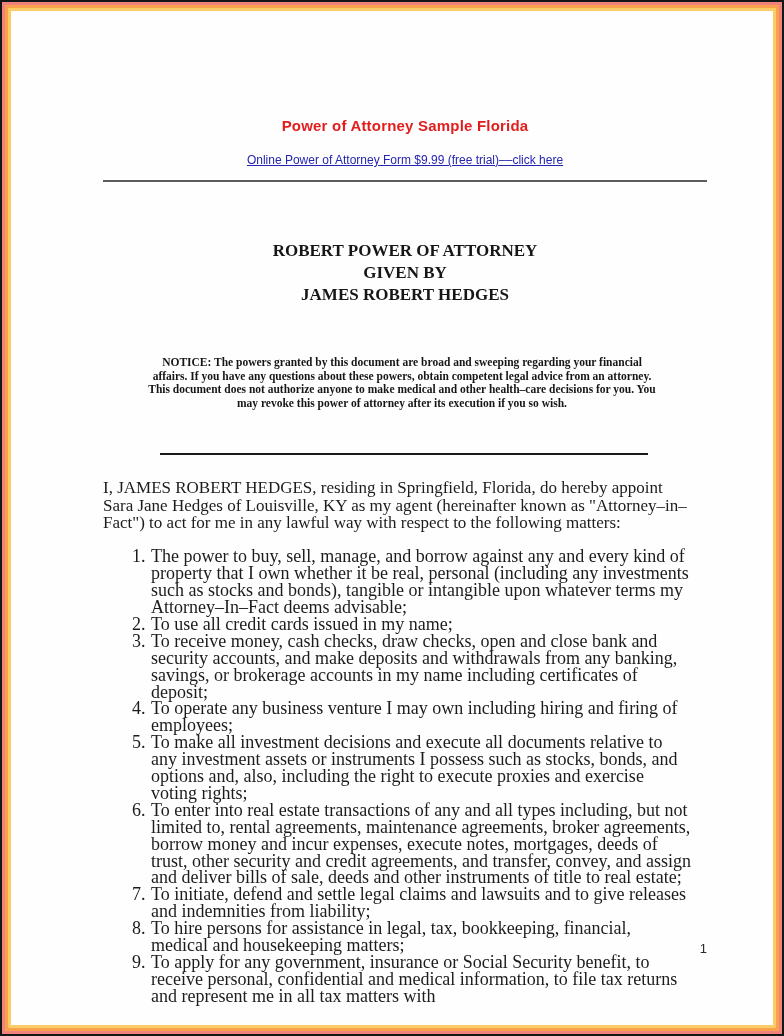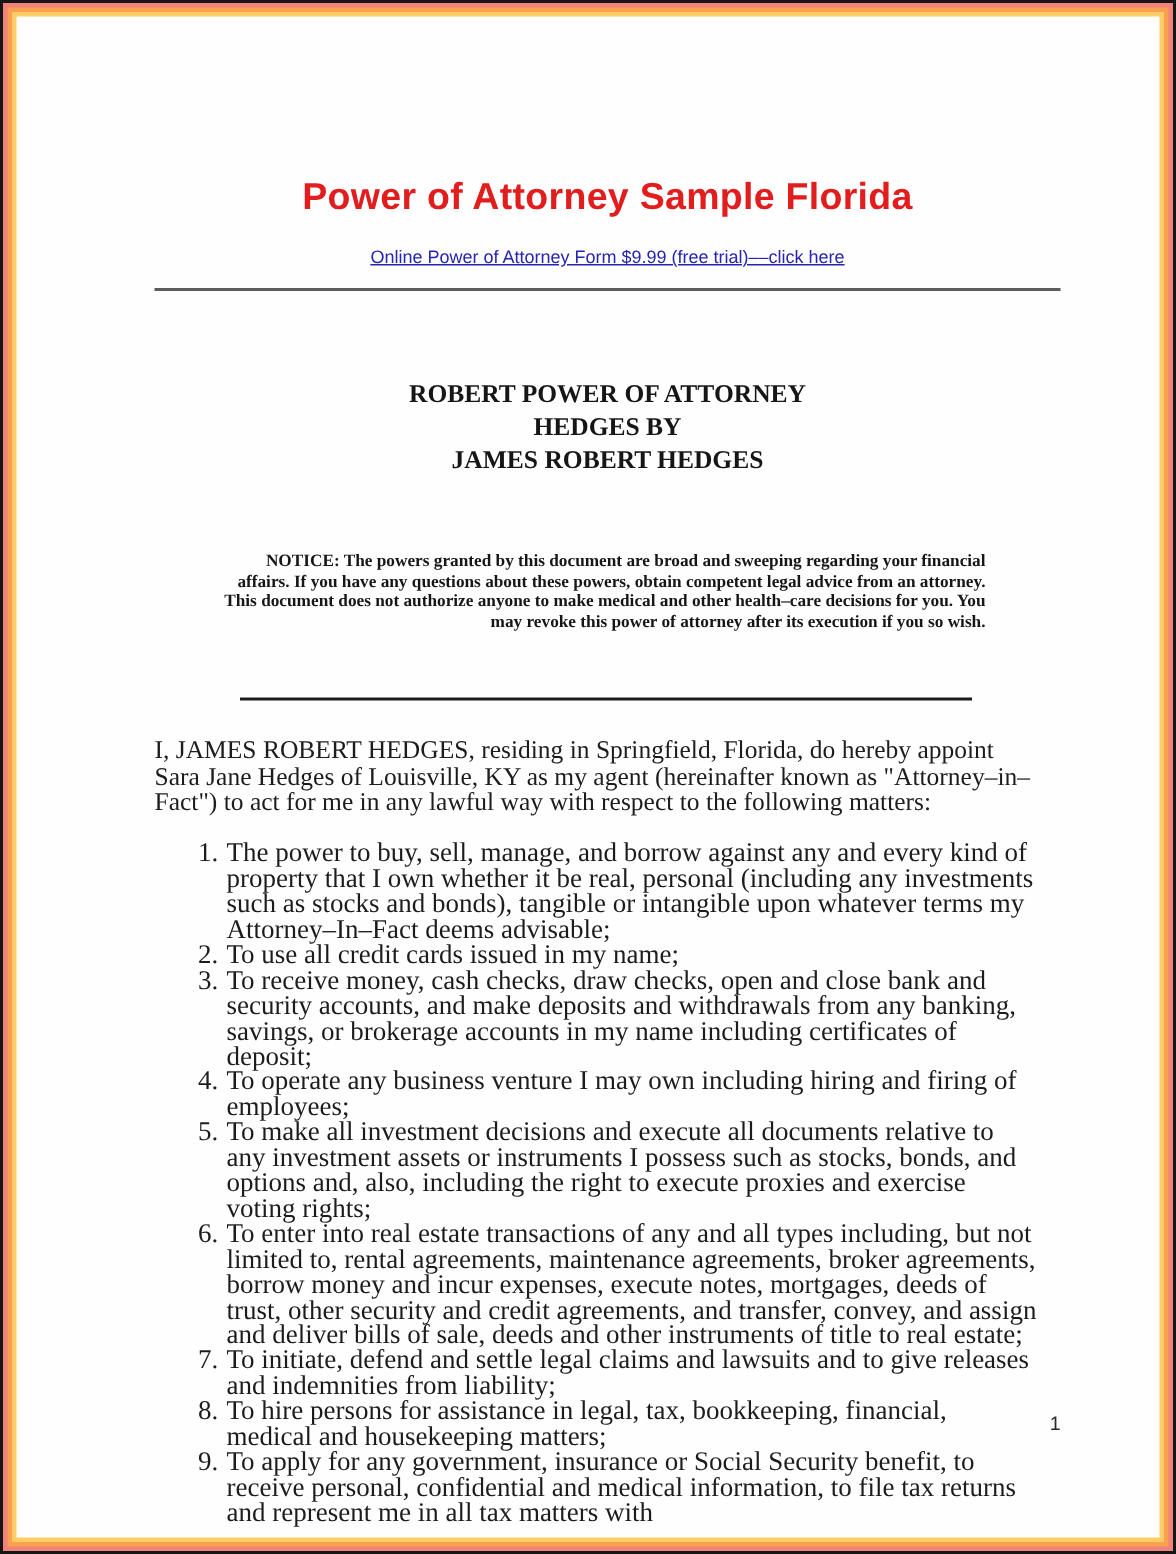--- a/index.html
+++ b/index.html
@@ -23,21 +23,21 @@
     left: 103px;
     top: 0;
     width: 604px;
     height: 100%;
   }
   .header-title {
     margin-top: 117px;
     text-align: center;
     font-family: "Liberation Sans", sans-serif;
     font-weight: bold;
-    font-size: 25px;
+    font-size: 15px;
     color: #e21d1d;
     letter-spacing: 0.2px;
   }
   .header-link-row {
     margin-top: 16px;
     text-align: center;
   }
   .header-link {
     font-family: "Liberation Sans", sans-serif;
     font-size: 12px;
@@ -57,21 +57,21 @@
     font-weight: bold;
     font-size: 17px;
     line-height: 22px;
     color: #161616;
   }
   .notice {
     margin: 50px 50px 0 44px;
     font-weight: bold;
     font-size: 11.5px;
     line-height: 13.6px;
-    text-align: right;
+    text-align: center;
     color: #161616;
   }
   .section-divider {
     margin: 43px 0 0 57px;
     border: none;
     border-top: 2px solid #1a1a1a;
     width: 488px;
   }
   .intro {
     margin: 24px 14px 0 0;
@@ -103,21 +103,21 @@
     <div class="header-title">Power of Attorney Sample Florida</div>
 
     <div class="header-link-row">
       <a class="header-link">Online Power of Attorney Form $9.99 (free trial)––click here</a>
     </div>
 
     <hr class="header-divider">
 
     <div class="doc-heading">
       <div>ROBERT POWER OF ATTORNEY</div>
-      <div>HEDGES BY</div>
+      <div>GIVEN BY</div>
       <div>JAMES ROBERT HEDGES</div>
     </div>
 
     <p class="notice">NOTICE: The powers granted by this document are broad and sweeping regarding your financial affairs. If you have any questions about these powers, obtain competent legal advice from an attorney. This document does not authorize anyone to make medical and other health–care decisions for you. You may revoke this power of attorney after its execution if you so wish.</p>
 
     <hr class="section-divider">
 
     <p class="intro">I, JAMES ROBERT HEDGES, residing in Springfield, Florida, do hereby appoint Sara Jane Hedges of Louisville, KY as my agent (hereinafter known as "Attorney–in–Fact") to act for me in any lawful way with respect to the following matters:</p>
 
     <ol class="powers-list">

